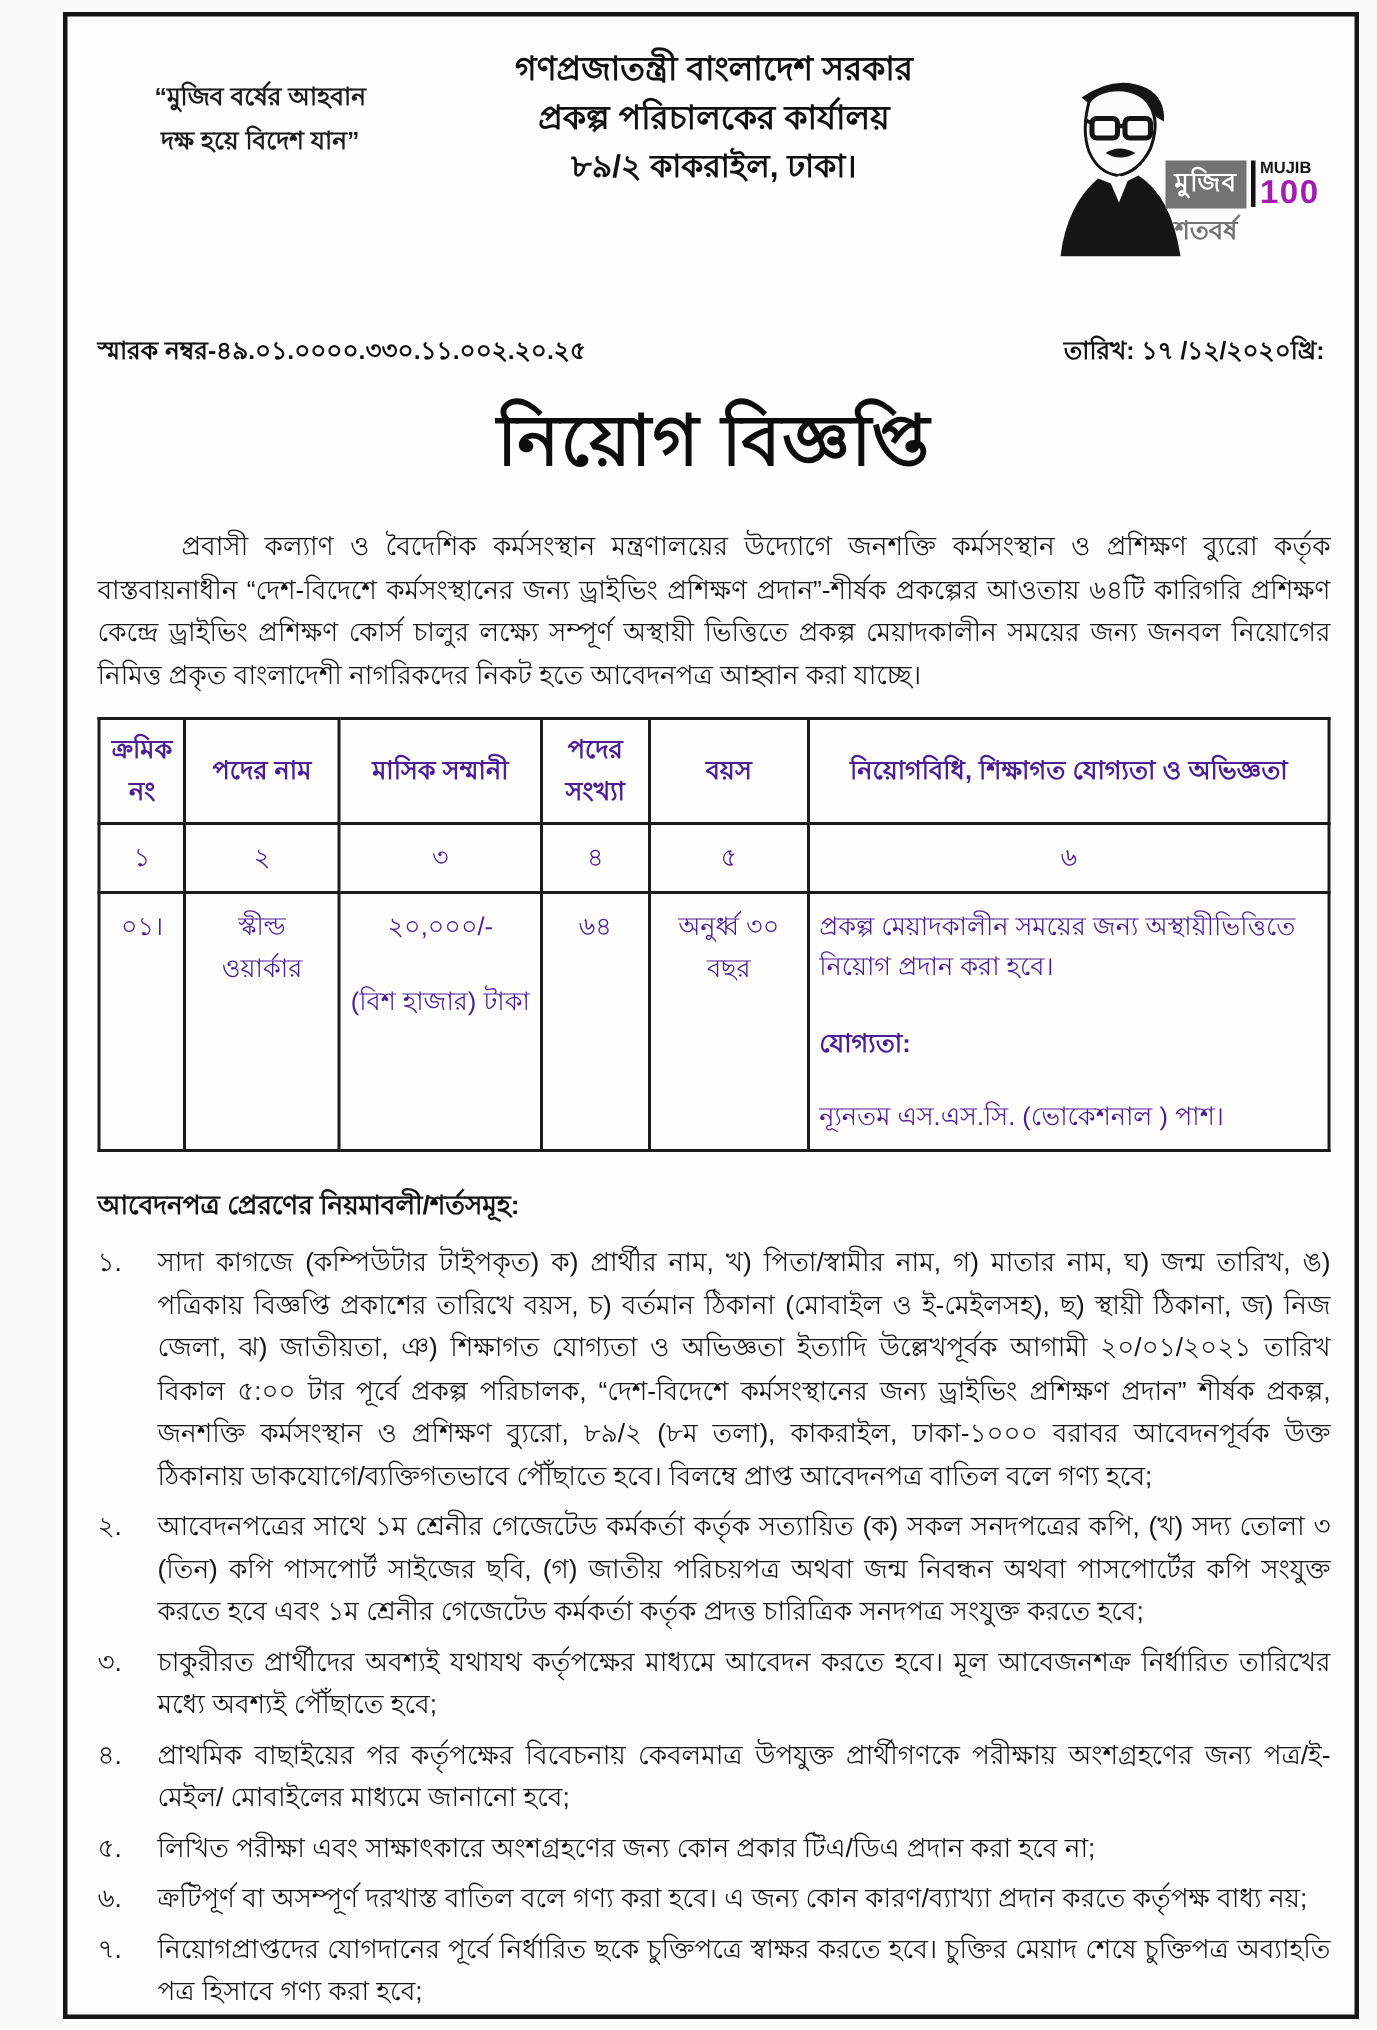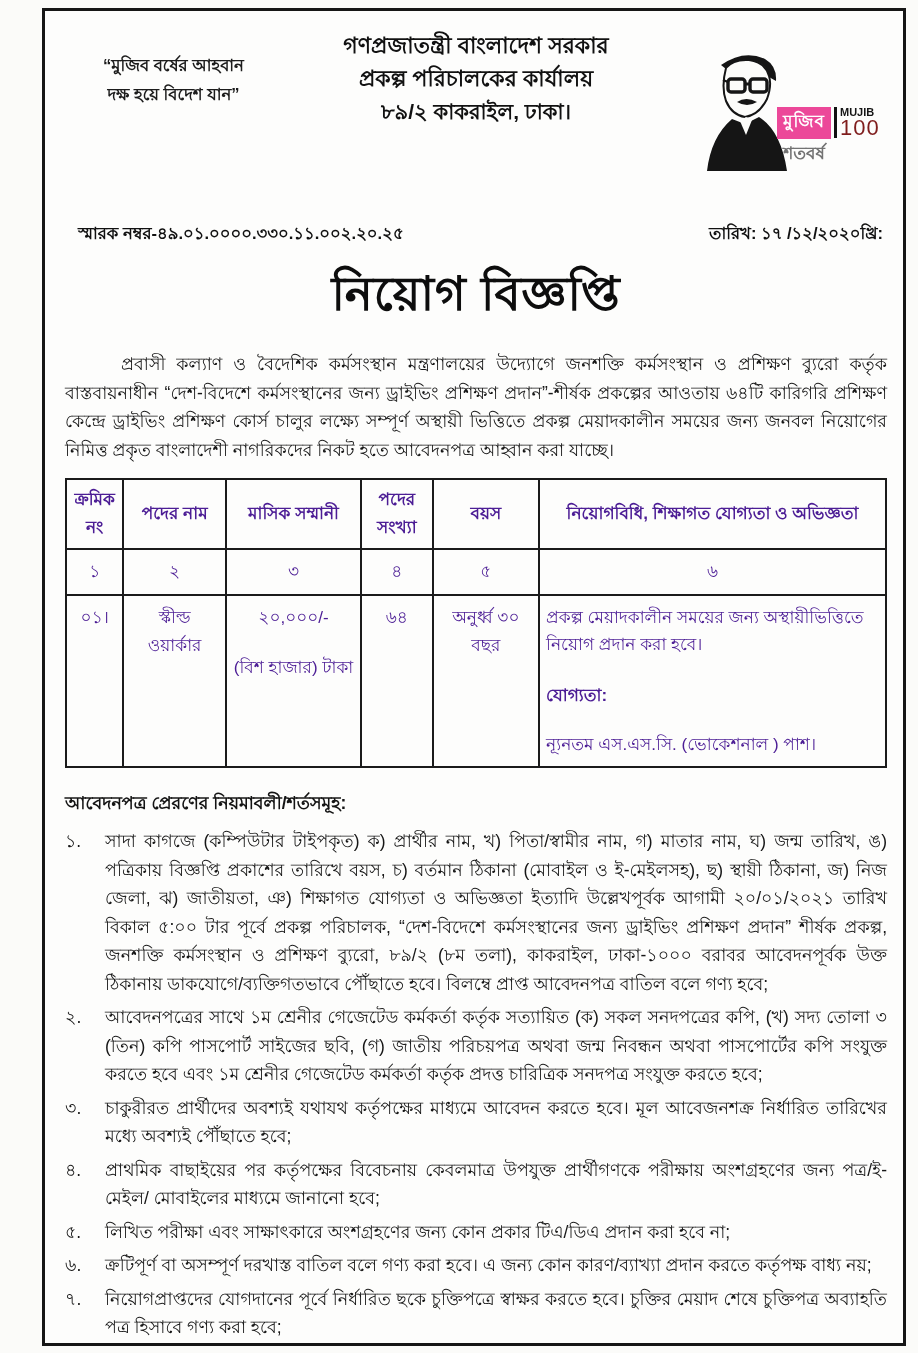--- a/index.html
+++ b/index.html
@@ -39,33 +39,32 @@
     display:inline-block; margin-top:4px;
     font-size:26px; font-weight:600; letter-spacing:.5px;
     text-decoration:underline; color:#141414;
   }
   
   .logo { position:absolute; right:8px; top:20px; width:180px; height:125px; }
   .logo svg { position:absolute; left:0; top:0; }
   .logo-txt { position:absolute; left:78px; top:58px; display:flex; align-items:flex-start; }
   .logo-bn { display:flex; flex-direction:column; align-items:center; }
   .logo-bn .mujib {
-    background:#ec4899; color:#fff; font-weight:800; font-size:17px;
+    background:#737373; color:#fff; font-weight:800; font-size:17px;
     padding:1px 6px 3px; letter-spacing:1px;
   }
   .logo-bn .shoto { font-weight:800; font-size:17px; margin-top:1px; color:#737373; }
   .logo-en { margin-left:3px; border-left:3px solid #111; padding-left:3px; }
   .logo-en .mu { font-size:11px; font-weight:800; line-height:11px; color:#161616;}
-  .logo-en .h100 { font-size:22px; font-weight:400; line-height:20px; letter-spacing:1px; color:#7f1d1d;}
+  .logo-en .h100 { font-size:22px; font-weight:700; line-height:20px; letter-spacing:1px; color:#a21caf;}
   
   .memo-row {
     display:flex; justify-content:space-between;
     font-size:16.5px; font-weight:bold; margin-top:2px;
     padding-right:4px;
-    margin-left:13px;
   }
   
   .big-title {
     text-align:center; font-size:47px; font-weight:800;
     margin:10px 0 14px; letter-spacing:1px; color:#0d0d0d;
   }
   
   .intro {
     font-size:17.5px; line-height:28.5px; text-align:justify;
     text-indent:56px; color:#161616;

